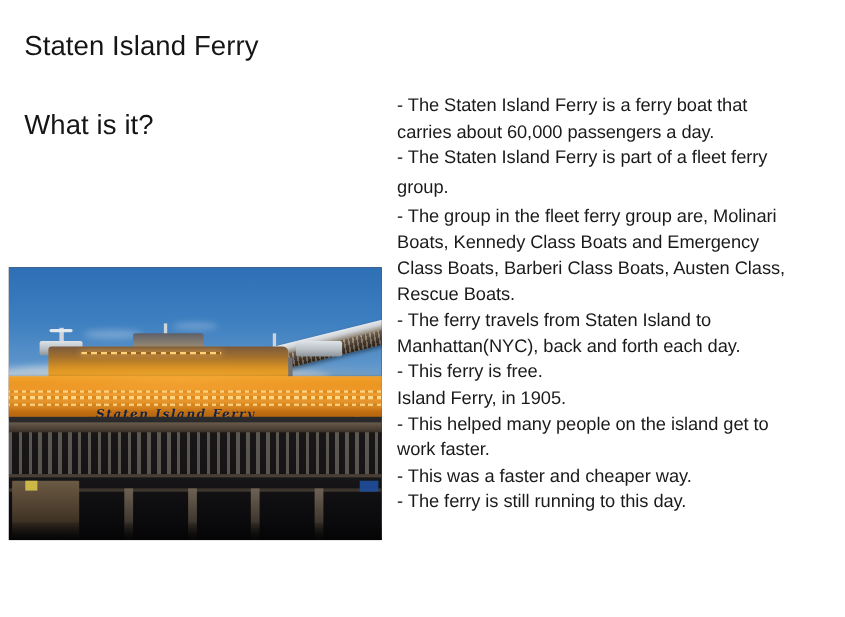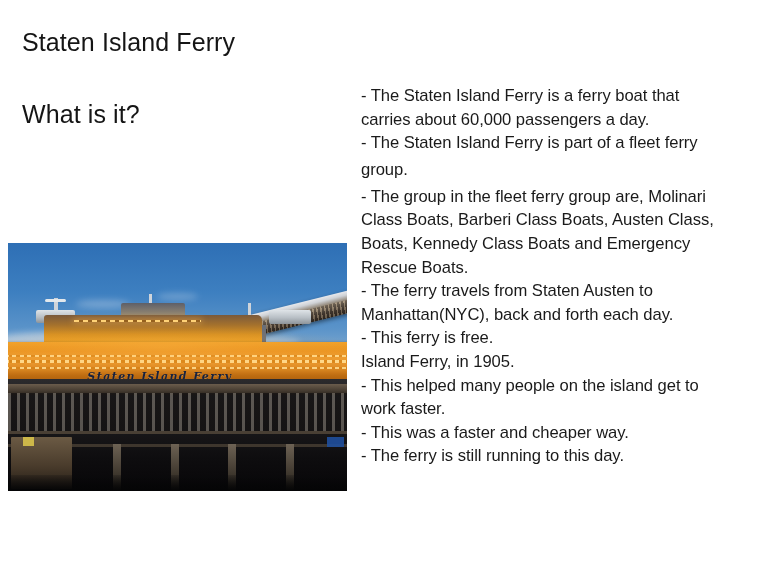--- a/index.html
+++ b/index.html
@@ -373,24 +373,24 @@
   <div class="slide-title">Staten Island Ferry</div>
 
   <div class="slide-subtitle">What is it?</div>
 
   <div class="body-col">
     <div class="body-line">- The Staten Island Ferry is a ferry boat that</div>
     <div class="body-line">carries about 60,000 passengers a day.</div>
     <div class="body-line">- The Staten Island Ferry is part of a fleet ferry</div>
     <div class="body-line loose">group.</div>
     <div class="body-line">- The group in the fleet ferry group are, Molinari</div>
+    <div class="body-line">Boats, Kennedy Class Boats and Emergency</div>
     <div class="body-line">Class Boats, Barberi Class Boats, Austen Class,</div>
-    <div class="body-line">Boats, Kennedy Class Boats and Emergency</div>
     <div class="body-line">Rescue Boats.</div>
-    <div class="body-line">- The ferry travels from Staten Austen to</div>
+    <div class="body-line">- The ferry travels from Staten Island to</div>
     <div class="body-line">Manhattan(NYC), back and forth each day.</div>
     <div class="body-line">- This ferry is free.</div>
     <div class="body-line">Island Ferry, in 1905.</div>
     <div class="body-line">- This helped many people on the island get to</div>
     <div class="body-line">work faster.</div>
     <div class="body-line">- This was a faster and cheaper way.</div>
     <div class="body-line">- The ferry is still running to this day.</div>
   </div>
 
   <div class="photo">

